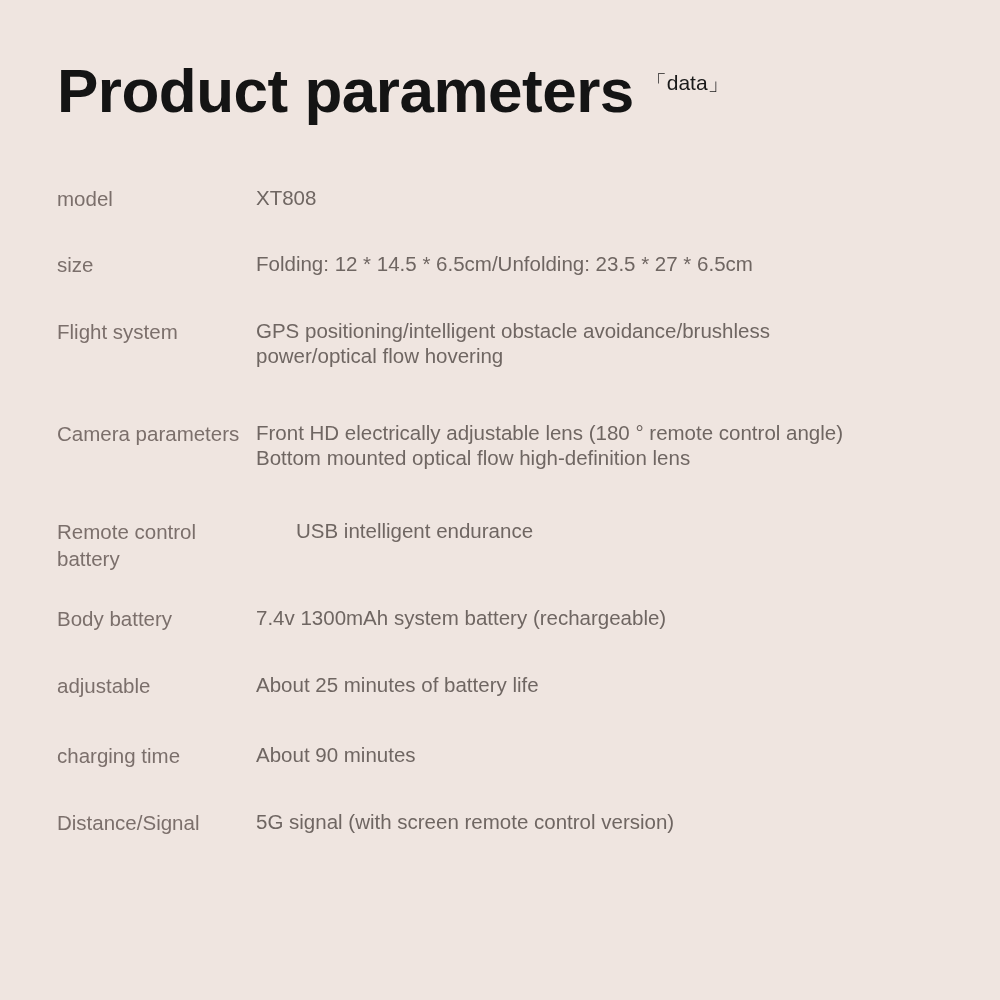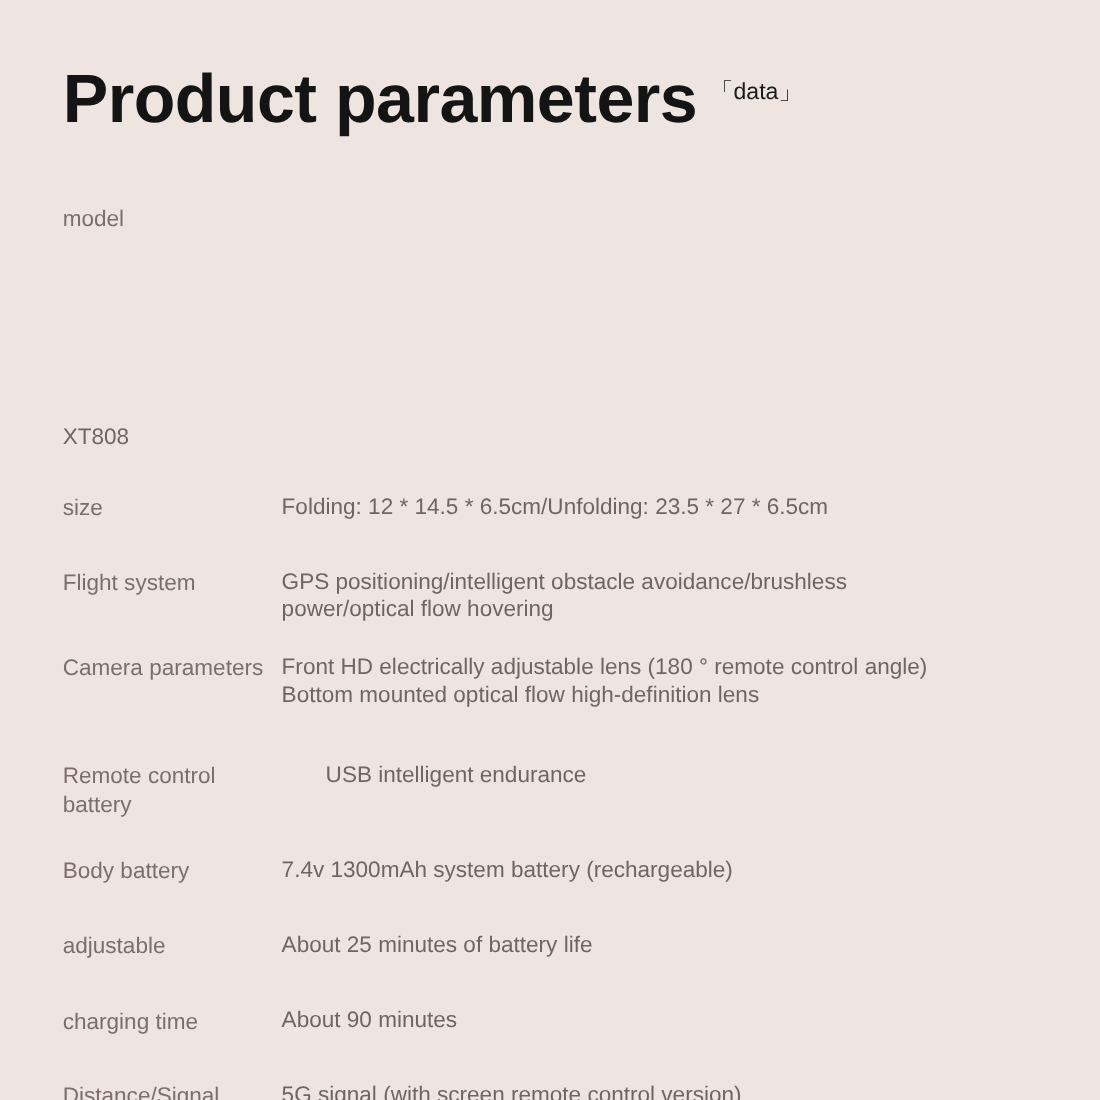--- a/index.html
+++ b/index.html
@@ -61,23 +61,23 @@
     line-height: 1.3;
     padding-top: 1px;
   }
   .spec-value {
     flex: 1;
     font-size: 20.5px;
     color: #6f6662;
     line-height: 1.22;
     white-space: pre-line;
   }
-  .r0 { margin-bottom: 38px; flex-direction: column; }
+  .r0 { margin-bottom: 38px; }
   .r1 { margin-bottom: 40px; }
-  .r2 { margin-bottom: 28px; }
+  .r2 { margin-bottom: 52px; }
   .r3 { margin-bottom: 48px; }
   .r4 { margin-bottom: 32px; gap: 40px; }
   .r5 { margin-bottom: 40px; }
   .r6 { margin-bottom: 42px; }
   .r7 { margin-bottom: 40px; }
   .r8 { margin-bottom: 0; }
 </style>
 </head>
 <body>
 

